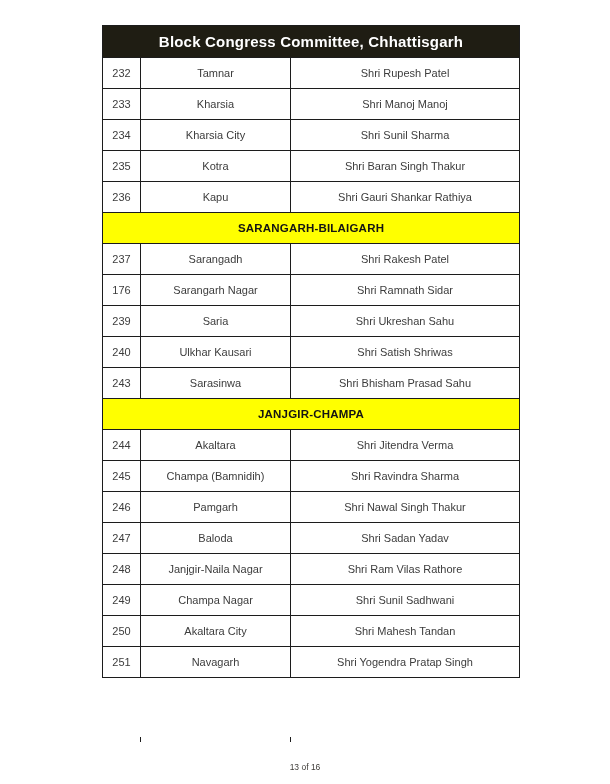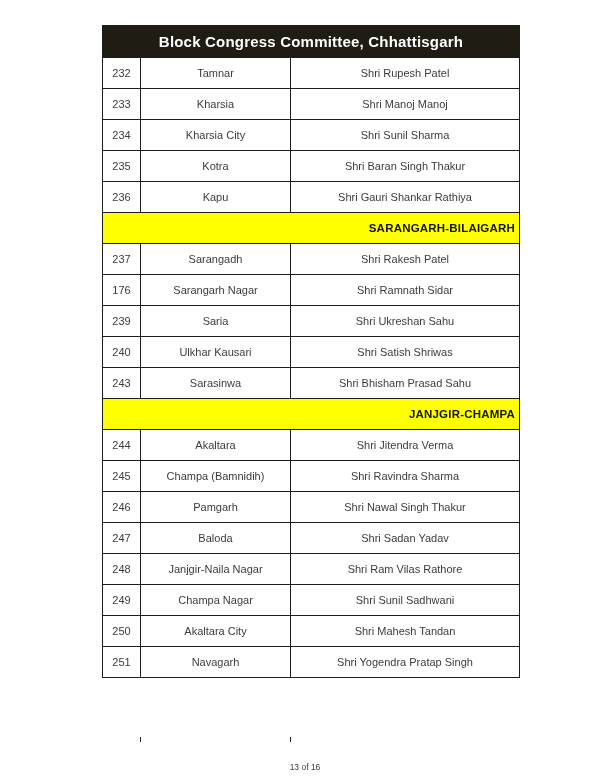--- a/index.html
+++ b/index.html
@@ -45,21 +45,20 @@
     padding:0 4px;
     overflow:hidden;
     white-space:nowrap;
   }
   tr.section-row td{
     background:var(--section-bg);
     color:#141414;
     font-weight:bold;
     font-size:11.5px;
     letter-spacing:0.2px;
-    text-align:right;
   }
   td.highlight{background:var(--highlight);}
   .stub{
     position:absolute;
     width:1px;height:5px;
     top:737px;
     background:var(--border);
   }
   .stub.s1{left:140px;}
   .stub.s2{left:290px;}

